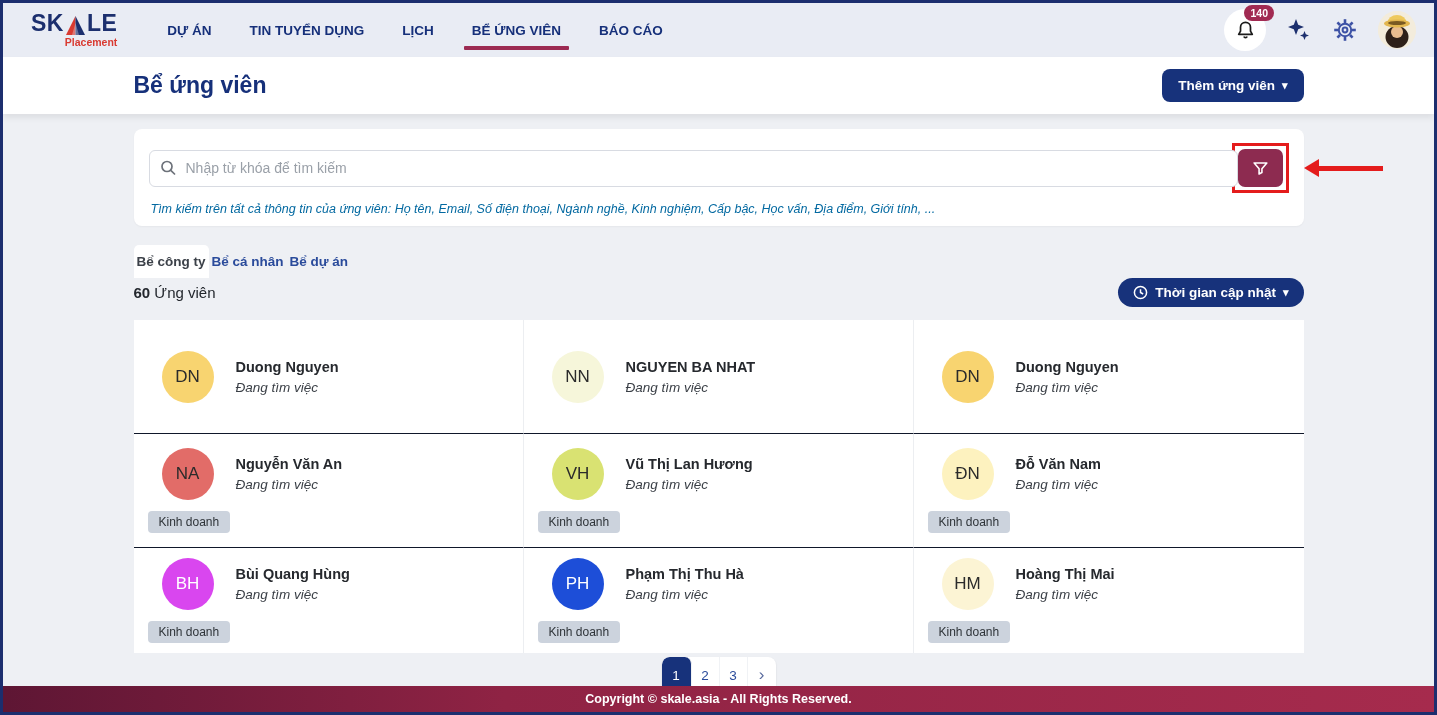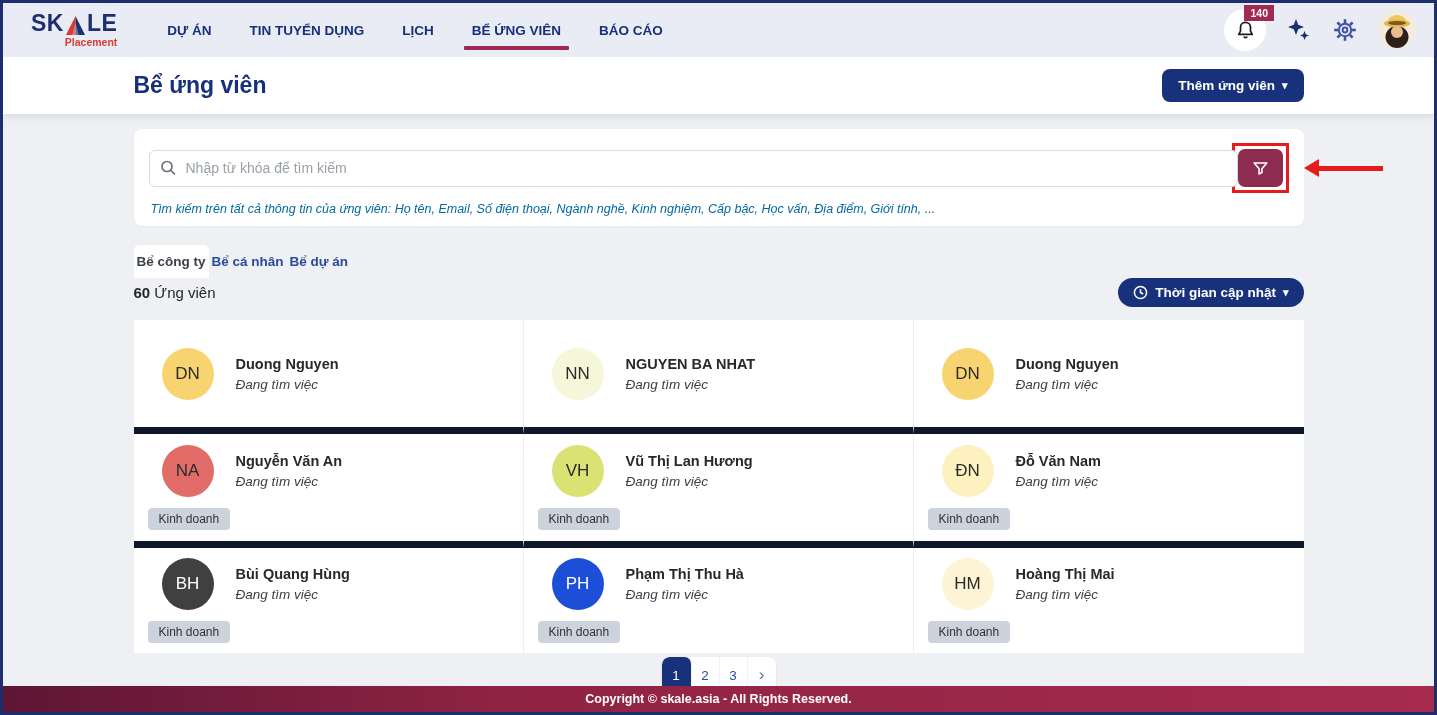--- a/index.html
+++ b/index.html
@@ -20,21 +20,21 @@
   .menu { display: flex; align-items: stretch; gap: 34px; height: 100%; }
   .nav-item { display: flex; align-items: center; font-size: 13.5px; font-weight: 700;
               color: #16307a; cursor: pointer; position: relative; padding: 0 2px; }
   .nav-item.active::after { content: ""; position: absolute; left: -6px; right: -6px;
               bottom: 7px; height: 4px; background: #9c2a52; border-radius: 1px; }
 
   .topbar-right { margin-left: auto; display: flex; align-items: center; gap: 20px; }
   .bell-wrap { width: 42px; height: 42px; background: #fff; border-radius: 50%;
                display: flex; align-items: center; justify-content: center; position: relative; cursor: pointer; }
   .badge { position: absolute; top: -4px; right: -8px; background: #a12a52; color: #fff;
-           font-size: 10.5px; font-weight: 700; padding: 2px 6px; border-radius: 0; }
+           font-size: 10.5px; font-weight: 700; padding: 2px 6px; border-radius: 8px; }
   .icon-btn { cursor: pointer; display: flex; align-items: center; justify-content: center; }
   .user-avatar { width: 38px; height: 38px; border-radius: 50%; overflow: hidden; cursor: pointer;
                  background: #f3ecdc; }
 
   
   .page-header { background: #fff; height: 57px; flex: 0 0 auto;
                  box-shadow: 0 4px 6px rgba(0,0,0,0.07); position: relative; z-index: 2; }
   .container { width: 1170px; margin: 0 auto; }
   .header-row { height: 100%; display: flex; align-items: center; justify-content: space-between; }
   .page-title { font-size: 23px; font-weight: 700; color: #16307a; }
@@ -71,21 +71,21 @@
          border-radius: 5px 5px 0 0; }
   .tab.active { background: #fff; color: #3c4149; }
 
   .list-header { display: flex; align-items: center; justify-content: space-between; }
   .count { font-size: 15px; color: #23272d; }
   .count b { font-weight: 700; }
 
   
   .cards-grid { background: #fff; margin-top: 13px; display: grid;
                 grid-template-columns: repeat(3, 1fr); }
-  .card { min-height: 114px; border-right: 1px solid #eceef1; border-bottom: 7px solid #0f172a;
+  .card { min-height: 114px; border-right: 1px solid #eceef1; border-bottom: 1px solid #0f172a;
           padding: 10px 14px; display: flex; flex-direction: column; justify-content: center;
           cursor: pointer; background: #fff; }
   .card:nth-child(3n) { border-right: none; }
   .card:nth-child(n+7) { border-bottom: none; min-height: 104px; }
   .card-top { display: flex; align-items: center; gap: 22px; padding-left: 14px; }
   .avatar-initials { width: 52px; height: 52px; border-radius: 50%; flex: 0 0 auto;
                      display: flex; align-items: center; justify-content: center;
                      font-size: 17px; color: #2b2b2b; }
   .card-name { font-size: 14.5px; font-weight: 700; color: #26292e; }
   .card-status { font-size: 13.5px; font-style: italic; color: #3a3f46; margin-top: 5px; }
@@ -288,21 +288,21 @@
               <div class="avatar-initials" style="background: rgb(253, 242, 191); color: rgb(43, 43, 43);">ĐN</div>
               <div class="card-info">
                 <div class="card-name">Đỗ Văn Nam</div>
                 <div class="card-status">Đang tìm việc</div>
               </div>
             </div>
             <div class="card-tag">Kinh doanh</div>
           </div>
           <div class="card">
             <div class="card-top">
-              <div class="avatar-initials" style="background: #404040; color: rgb(255, 255, 255);">BH</div>
+              <div class="avatar-initials" style="background: #d946ef; color: rgb(255, 255, 255);">BH</div>
               <div class="card-info">
                 <div class="card-name">Bùi Quang Hùng</div>
                 <div class="card-status">Đang tìm việc</div>
               </div>
             </div>
             <div class="card-tag">Kinh doanh</div>
           </div>
           <div class="card">
             <div class="card-top">
               <div class="avatar-initials" style="background: #1d4ed8; color: rgb(255, 255, 255);">PH</div>

